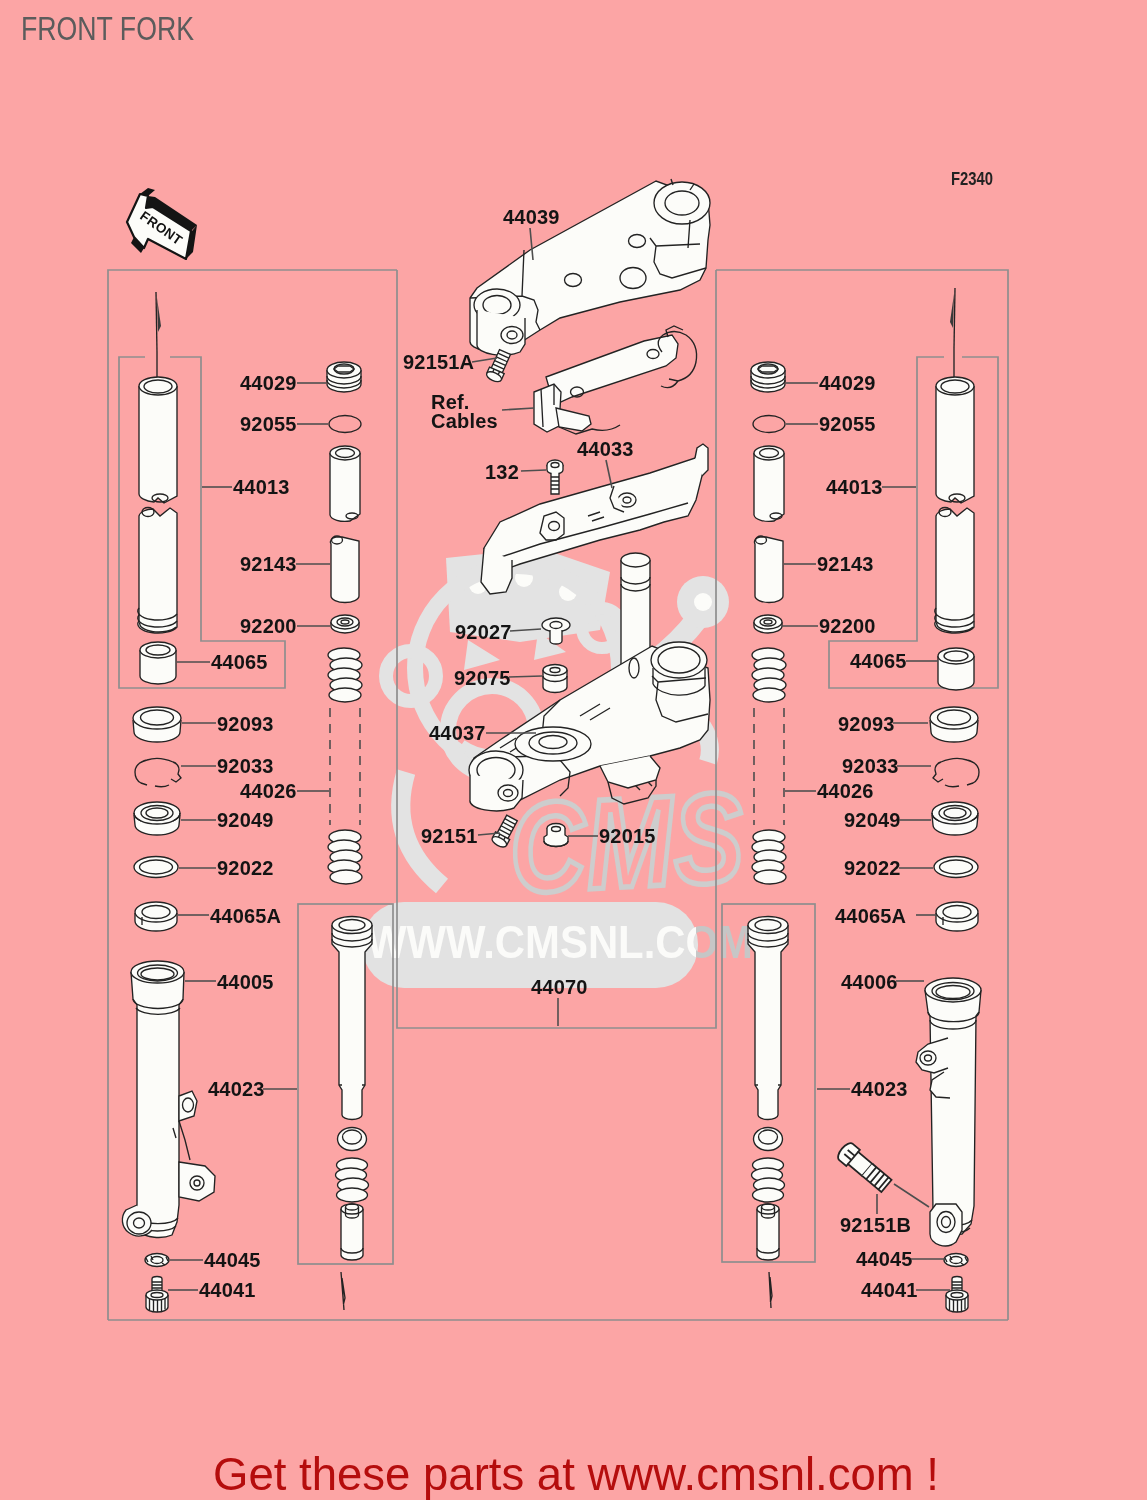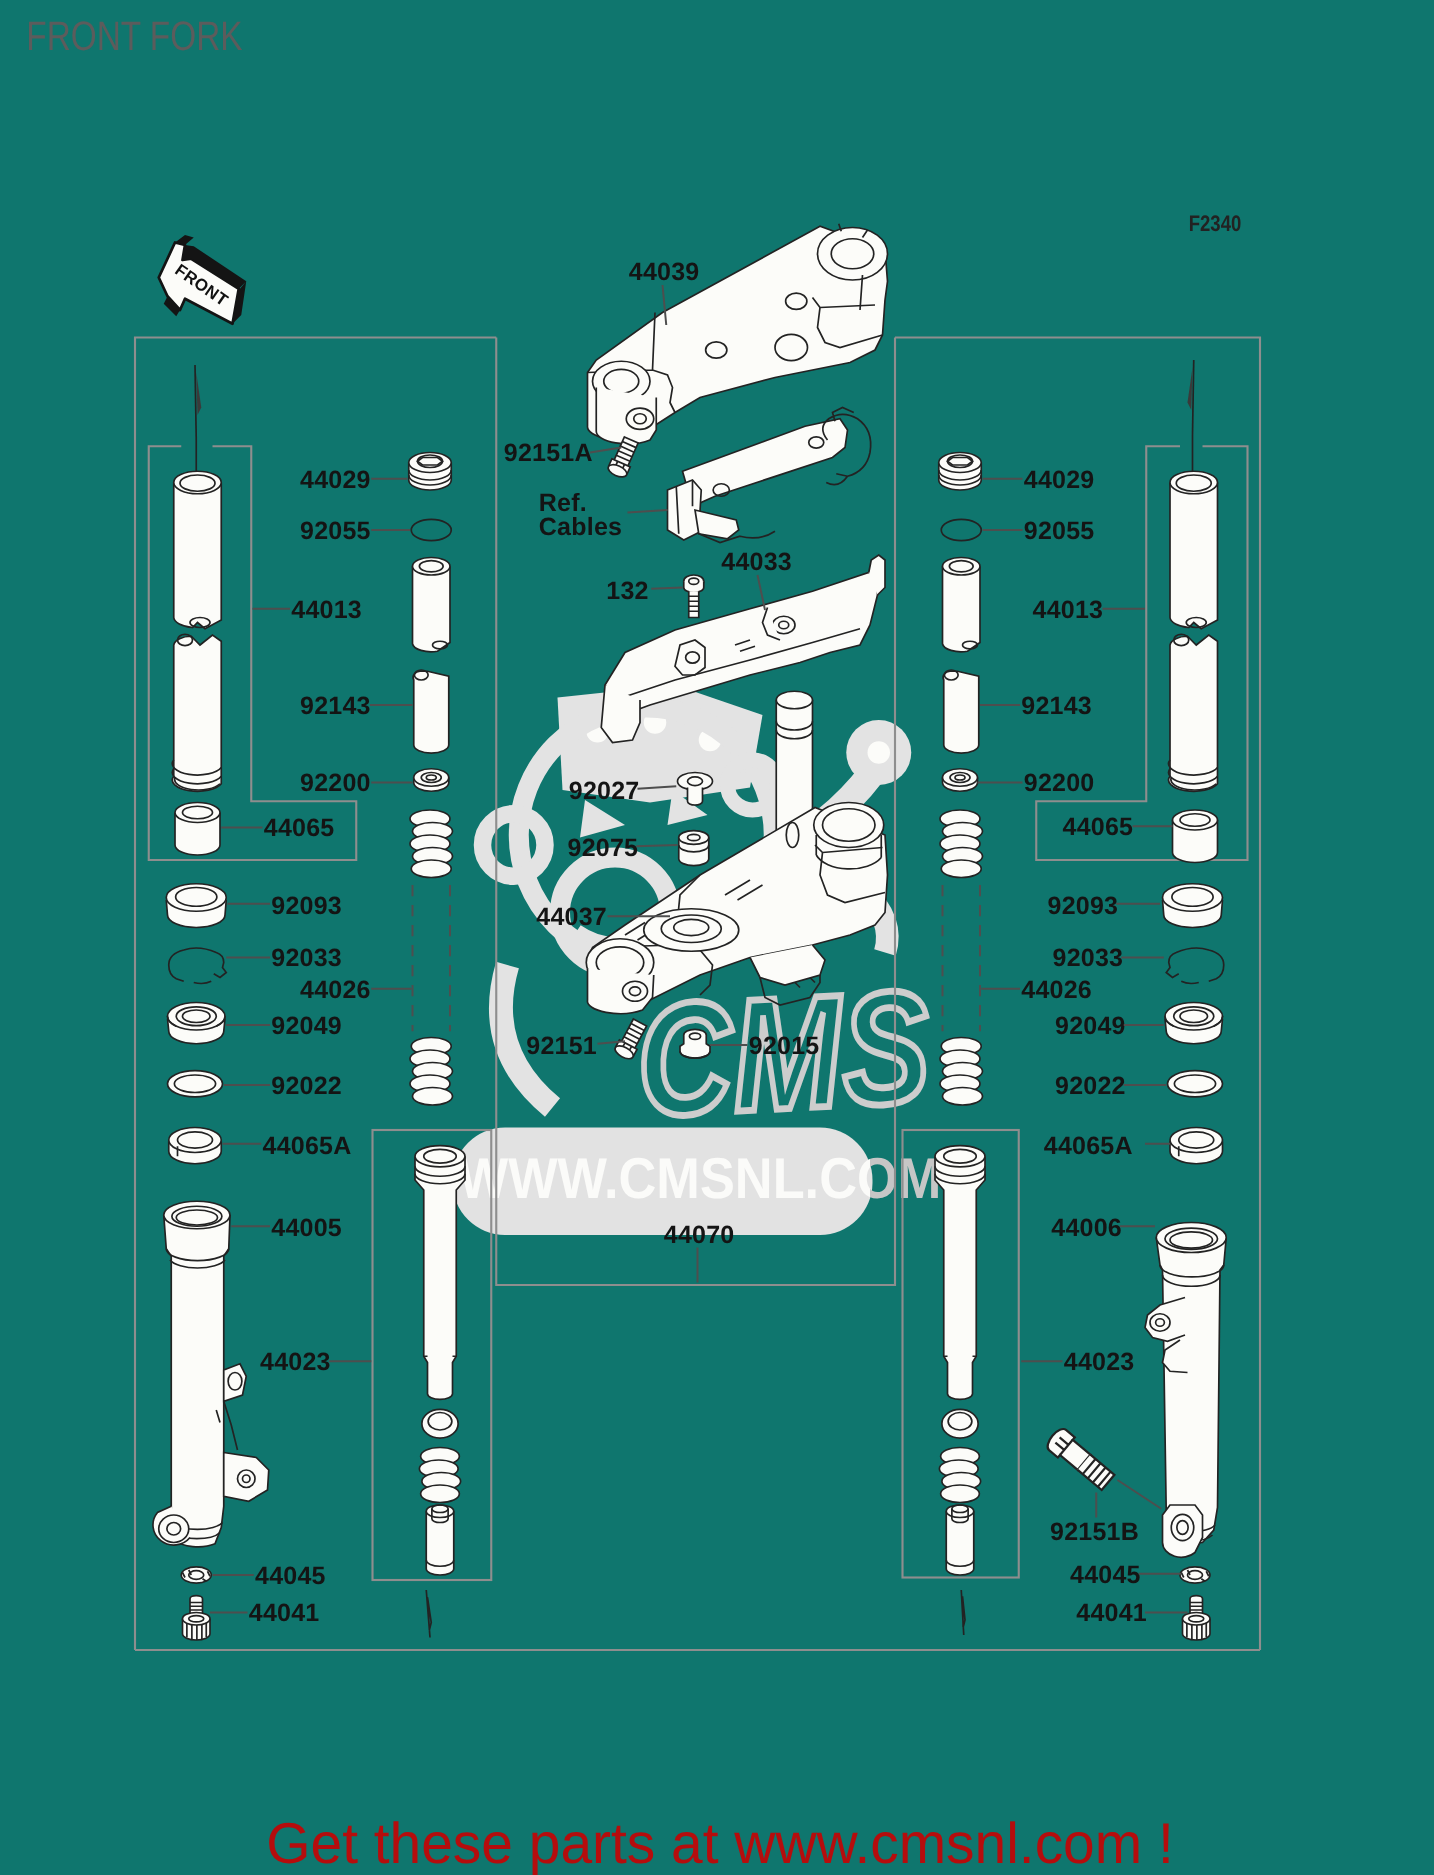--- a/index.html
+++ b/index.html
@@ -1,16 +1,16 @@
 <!DOCTYPE html>
 <html><head>
 <meta charset="utf-8">
 <style>
 html,body{margin:0;padding:0;background:#fcfcf9;}
-#page{width:1147px;height:1500px;position:relative;background:#0f766e;overflow:hidden;}
+#page{width:1147px;height:1500px;position:relative;background:#fca5a5;overflow:hidden;}
 svg text{font-family:"Liberation Sans", sans-serif;}
 .lbl{font:bold 20px "Liberation Sans", sans-serif;fill:#141414;letter-spacing:0.2px;}
 .ln{stroke:#4e4e4e;stroke-width:1.6;fill:none;}
 .bx{stroke:#8e8e8e;stroke-width:1.7;fill:none;}
 .p{stroke:#232323;stroke-width:1.35;fill:none;}
 .w{stroke:#232323;stroke-width:1.35;fill:#fcfcf9;}
 </style>
 </head>
 <body>
 <div id="page">

